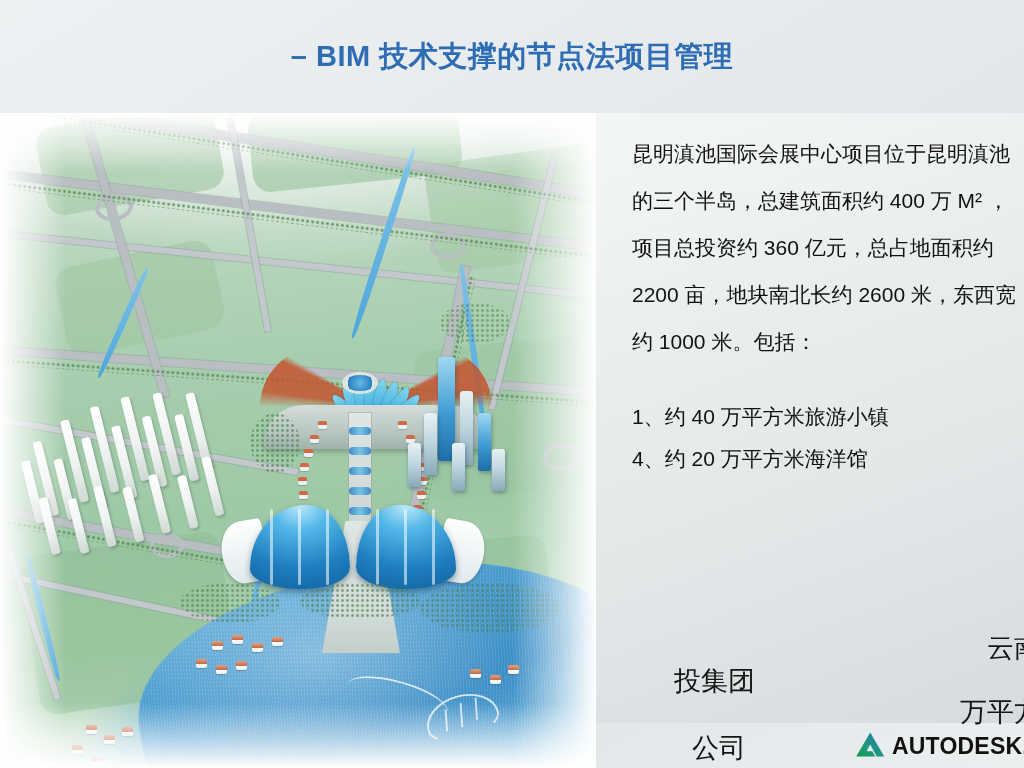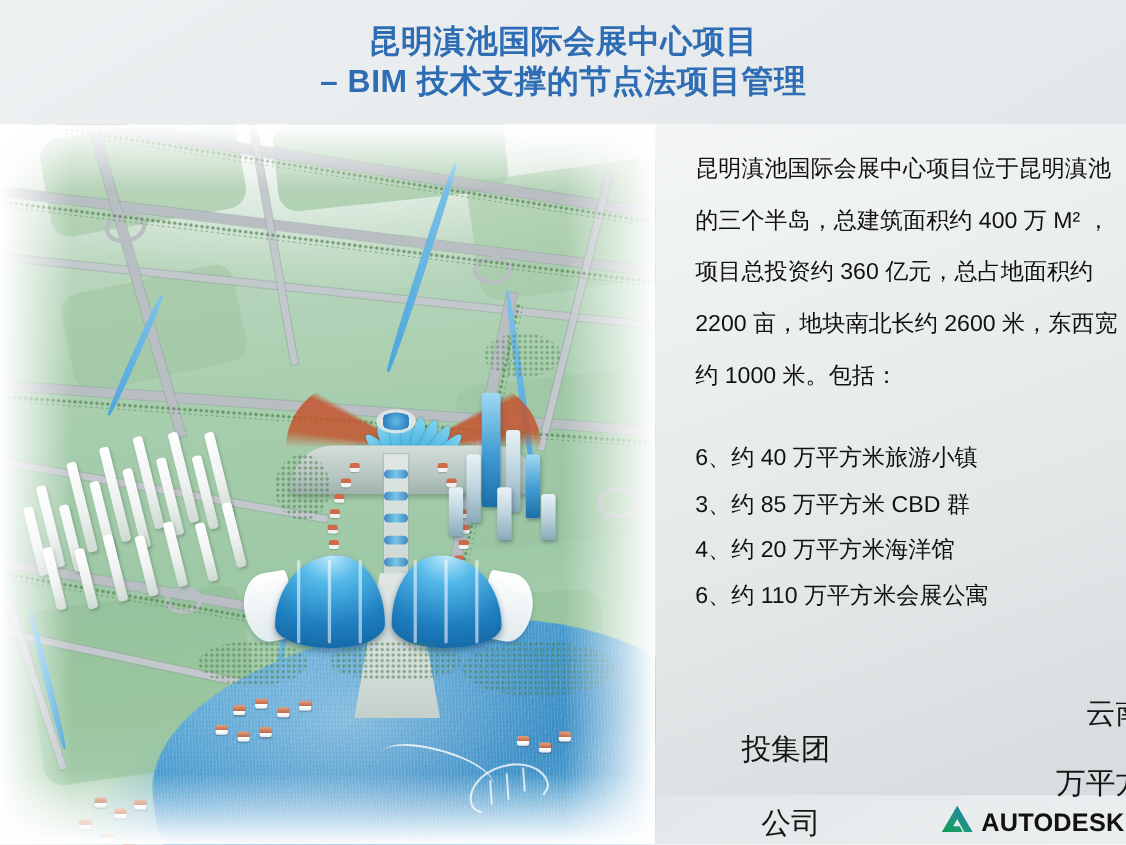--- a/index.html
+++ b/index.html
@@ -176,21 +176,20 @@
   
   .adsk{position:absolute;left:855px;top:731px;display:flex;align-items:center;gap:7px;}
   .adsk-word{font-weight:bold;font-size:23px;letter-spacing:0.2px;color:#111;line-height:1;}
 </style>
 </head>
 <body>
 
 <div class="slide">
 
   <div class="header">
-    <div class="title-line">昆明滇池国际会展中心项目</div>
     <div class="title-line">– BIM 技术支撑的节点法项目管理</div>
   </div>
 
   <div class="render-wrap">
     <div class="render"></div>
 
     <div class="grn" style="left:40px;top:0px;width:180px;height:90px;background:#a8cba9;opacity:.75;transform:rotate(-10deg);"></div>
     <div class="grn" style="left:250px;top:-10px;width:210px;height:80px;background:#9fc7a2;opacity:.7;transform:rotate(-6deg);"></div>
     <div class="grn" style="left:430px;top:40px;width:180px;height:110px;background:#a4c9a5;opacity:.6;transform:rotate(-8deg);"></div>
     <div class="grn" style="left:60px;top:140px;width:160px;height:90px;background:#9ec5a0;opacity:.55;transform:rotate(-12deg);"></div>
@@ -355,24 +354,22 @@
     <div class="trees" style="left:180px;top:470px;width:100px;height:40px;border-radius:50%;opacity:.55;"></div>
     <div class="trees" style="left:250px;top:300px;width:50px;height:60px;border-radius:50%;opacity:.6;"></div>
     <div class="trees" style="left:440px;top:190px;width:70px;height:40px;border-radius:50%;opacity:.5;"></div>
 
     <div class="render-vig"></div>
   </div>
 
   <div class="panel">
     <div class="para">昆明滇池国际会展中心项目位于昆明滇池的三个半岛，总建筑面积约 400 万 M² ，项目总投资约 360 亿元，总占地面积约 2200 亩，地块南北长约 2600 米，东西宽约 1000 米。包括：</div>
     <div class="list">
-      <div class="li">6、约 40 万平方米旅游小镇</div>
-      <div class="li">3、约 85 万平方米 CBD 群</div>
+      <div class="li">1、约 40 万平方米旅游小镇</div>
       <div class="li">4、约 20 万平方米海洋馆</div>
-      <div class="li">6、约 110 万平方米会展公寓</div>
     </div>
   </div>
 
   <div class="org org-a">云南城</div>
   <div class="org org-a2">投集团</div>
   <div class="org org-b">万平方米</div>
   <div class="org org-b2">公司</div>
 
   <div class="adsk">
     <span>

